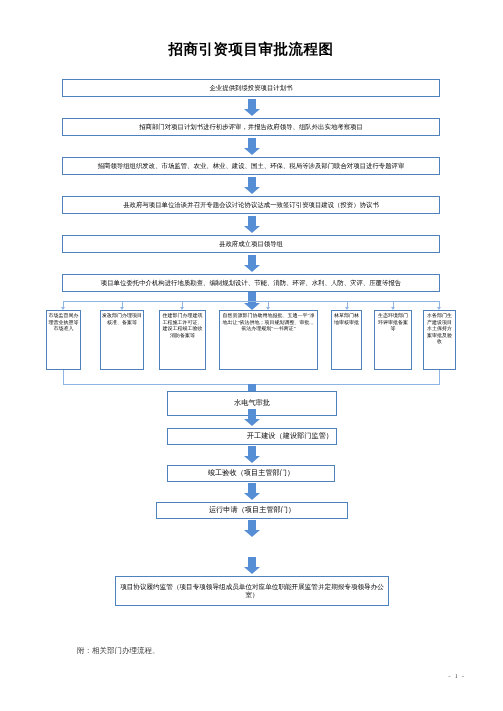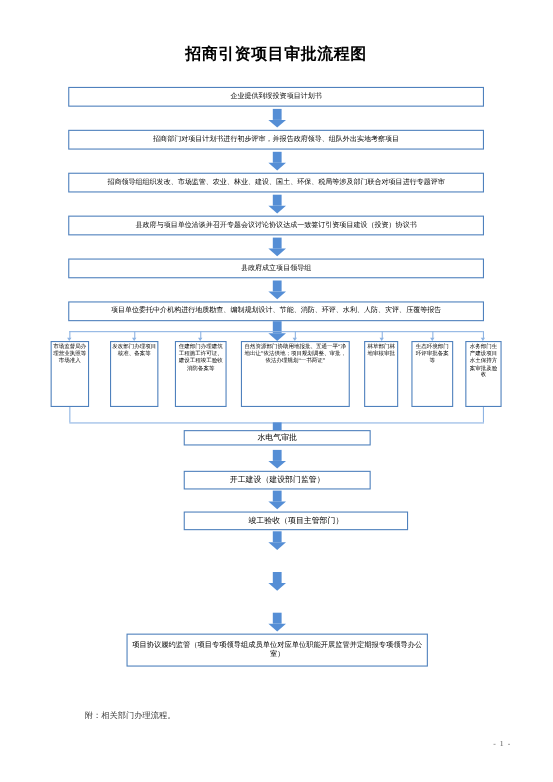--- a/index.html
+++ b/index.html
@@ -232,44 +232,47 @@
 
   <div class="vline" style="left:63px; top:370px; height:14px;"></div>
   <div class="vline" style="left:439px; top:370px; height:14px;"></div>
   <div class="hline" style="left:63px; top:384px; width:377px;"></div>
 
   <div class="arrow" style="left:244px; top:384px; height:19px;">
     <div class="stem" style="height:11px;"></div>
     <div class="head" style="top:11px;"></div>
   </div>
 
-  <div class="fbox main" style="left:167px; top:391px; width:170px; height:14px;">
+  <div class="fbox main" style="left:167px; top:391px; width:170px; height:25px;">
     <span>水电气审批</span>
   </div>
   <div class="arrow" style="left:244px; top:409px; height:17px;">
     <div class="stem" style="height:10px;"></div>
     <div class="head" style="top:10px;"></div>
   </div>
 
-  <div class="fbox main" style="left:167px; top:428px; width:170px; height:17px;">
+  <div class="fbox main" style="left:167px; top:428px; width:170px; height:17px;justify-content:flex-end;">
     <span>开工建设（建设部门监管）</span>
   </div>
   <div class="arrow" style="left:244px; top:446px; height:17px;">
     <div class="stem" style="height:10px;"></div>
     <div class="head" style="top:10px;"></div>
   </div>
 
-  <div class="fbox main" style="left:167px; top:465px; width:204px; height:17px;">
+  <div class="fbox main" style="left:167px; top:465px; width:168px; height:17px;">
     <span>竣工验收（项目主管部门）</span>
   </div>
   <div class="arrow" style="left:244px; top:483px; height:17px;">
     <div class="stem" style="height:10px;"></div>
     <div class="head" style="top:10px;"></div>
   </div>
 
+  <div class="fbox main" style="left:156px; top:502px; width:192px; height:17px;">
+    <span>运行申请（项目主管部门）</span>
+  </div>
   <div class="arrow" style="left:244px; top:520px; height:17px;">
     <div class="stem" style="height:10px;"></div>
     <div class="head" style="top:10px;"></div>
   </div>
 
   <div class="arrow" style="left:244px; top:557px; height:17px;">
     <div class="stem" style="height:10px;"></div>
     <div class="head" style="top:10px;"></div>
   </div>
 

